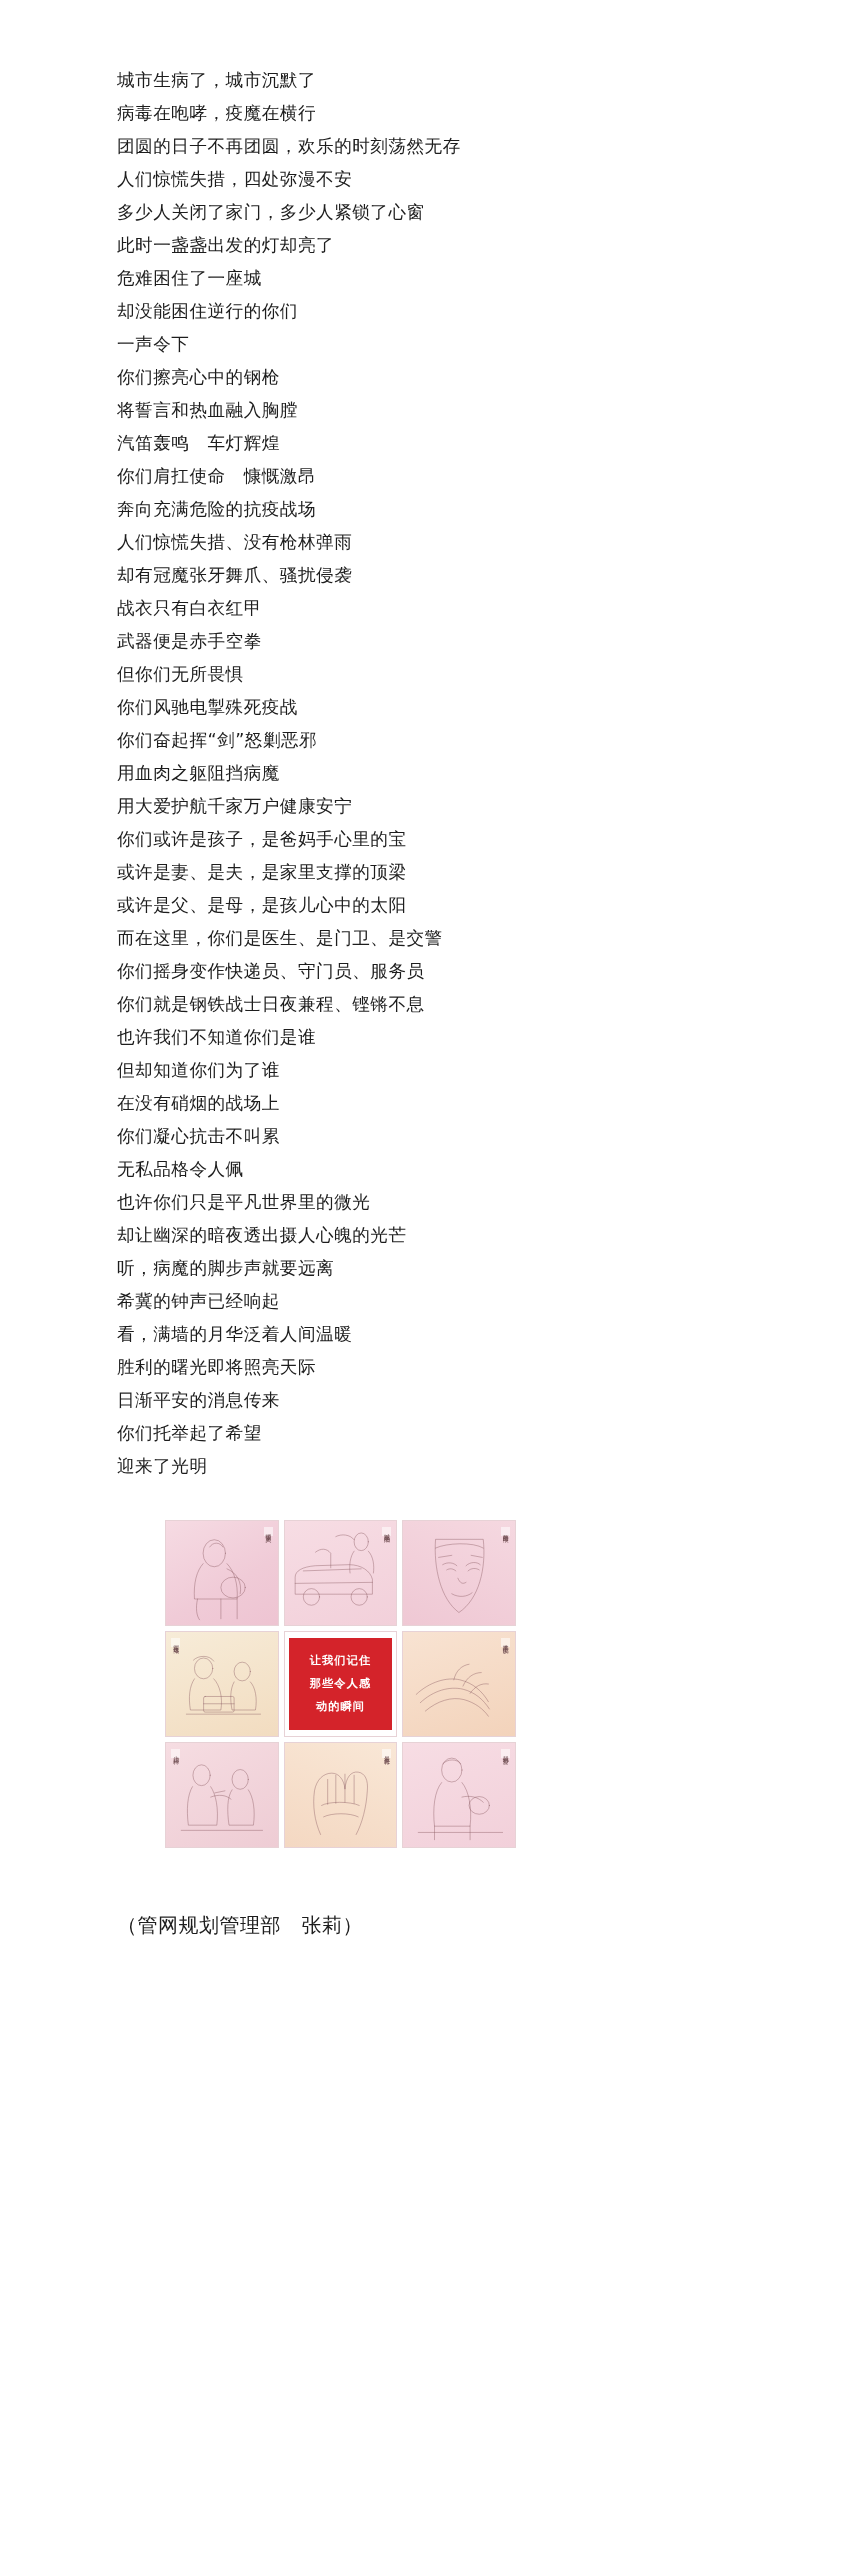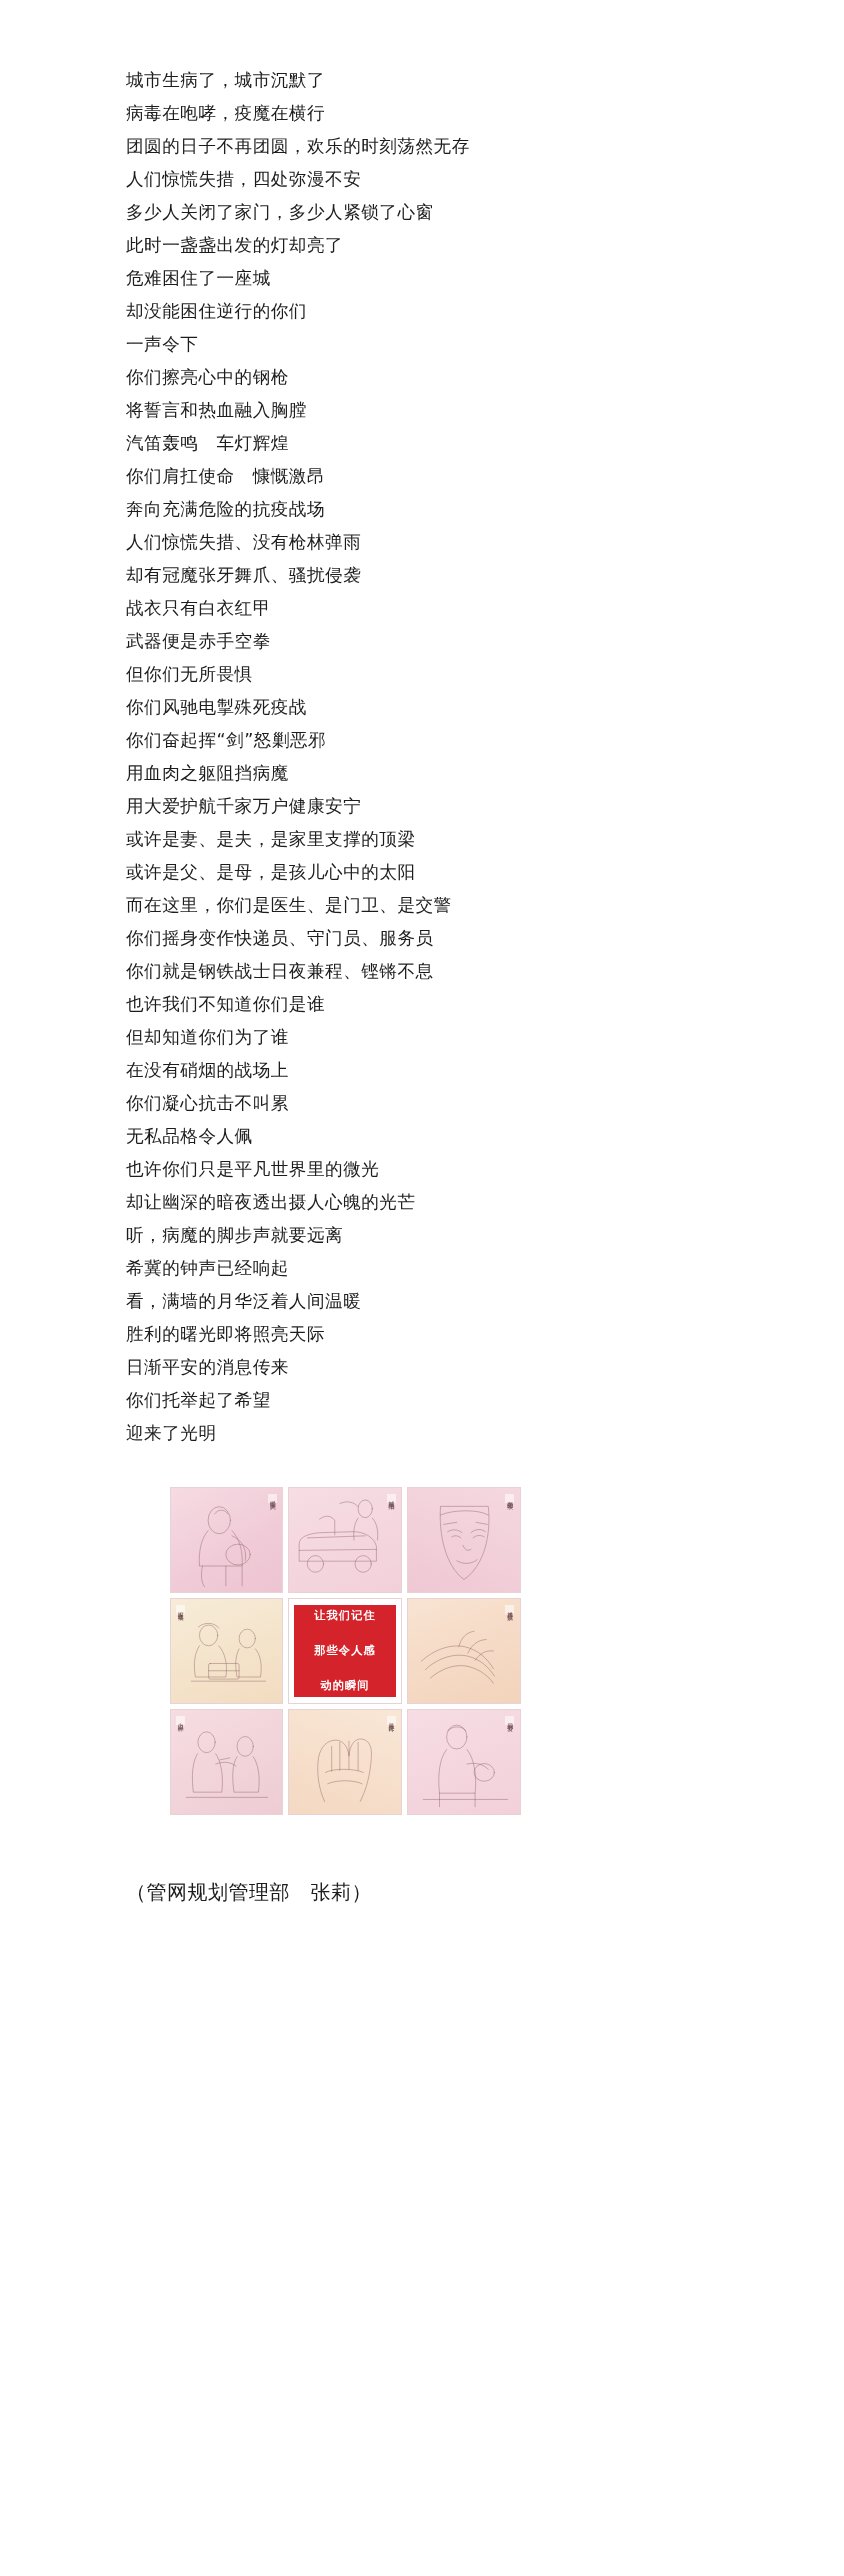--- a/index.html
+++ b/index.html
@@ -11,21 +11,21 @@
     width: 844px;
     min-height: 2576px;
     font-family: "DejaVu Sans", "Liberation Sans", sans-serif;
     color: #222222;
     position: relative;
   }
   .page {
     width: 678px;
     min-height: 2576px;
     box-sizing: border-box;
-    padding: 64px 0 0 12px;
+    padding: 64px 0 0 3px;
     background: #ffffff;
   }
   .poem {
     margin: 0 0 0 114px;
     width: 628px;
   }
   .poem-line {
     font-size: 17.6px;
     line-height: 33px;
     letter-spacing: 0.5px;
@@ -89,21 +89,21 @@
   }
   .center-inner {
     background: #d4232a;
     color: #ffffff;
     width: 92%;
     height: 88%;
     display: flex;
     flex-direction: column;
     align-items: center;
     justify-content: center;
-    gap: 20px;
+    gap: 8px;
   }
   .center-inner span {
     font-size: 11.2px;
     font-weight: bold;
     letter-spacing: 1.1px;
     line-height: 1.35;
     font-family: "DejaVu Sans", "Liberation Sans", sans-serif;
   }
   .signature {
     margin: 64px 0 0 114px;
@@ -145,20 +145,21 @@
     <div class="poem-line">奔向充满危险的抗疫战场</div>
     <div class="poem-line">人们惊慌失措、没有枪林弹雨</div>
     <div class="poem-line">却有冠魔张牙舞爪、骚扰侵袭</div>
     <div class="poem-line">战衣只有白衣红甲</div>
     <div class="poem-line">武器便是赤手空拳</div>
     <div class="poem-line">但你们无所畏惧</div>
     <div class="poem-line">你们风驰电掣殊死疫战</div>
     <div class="poem-line">你们奋起挥“剑”怒剿恶邪</div>
     <div class="poem-line">用血肉之躯阻挡病魔</div>
     <div class="poem-line">用大爱护航千家万户健康安宁</div>
+    <div class="poem-line">你们或许是孩子，是爸妈手心里的宝</div>
     <div class="poem-line">或许是妻、是夫，是家里支撑的顶梁</div>
     <div class="poem-line">或许是父、是母，是孩儿心中的太阳</div>
     <div class="poem-line">而在这里，你们是医生、是门卫、是交警</div>
     <div class="poem-line">你们摇身变作快递员、守门员、服务员</div>
     <div class="poem-line">你们就是钢铁战士日夜兼程、铿锵不息</div>
     <div class="poem-line">也许我们不知道你们是谁</div>
     <div class="poem-line">但却知道你们为了谁</div>
     <div class="poem-line">在没有硝烟的战场上</div>
     <div class="poem-line">你们凝心抗击不叫累</div>
     <div class="poem-line">无私品格令人佩</div>

